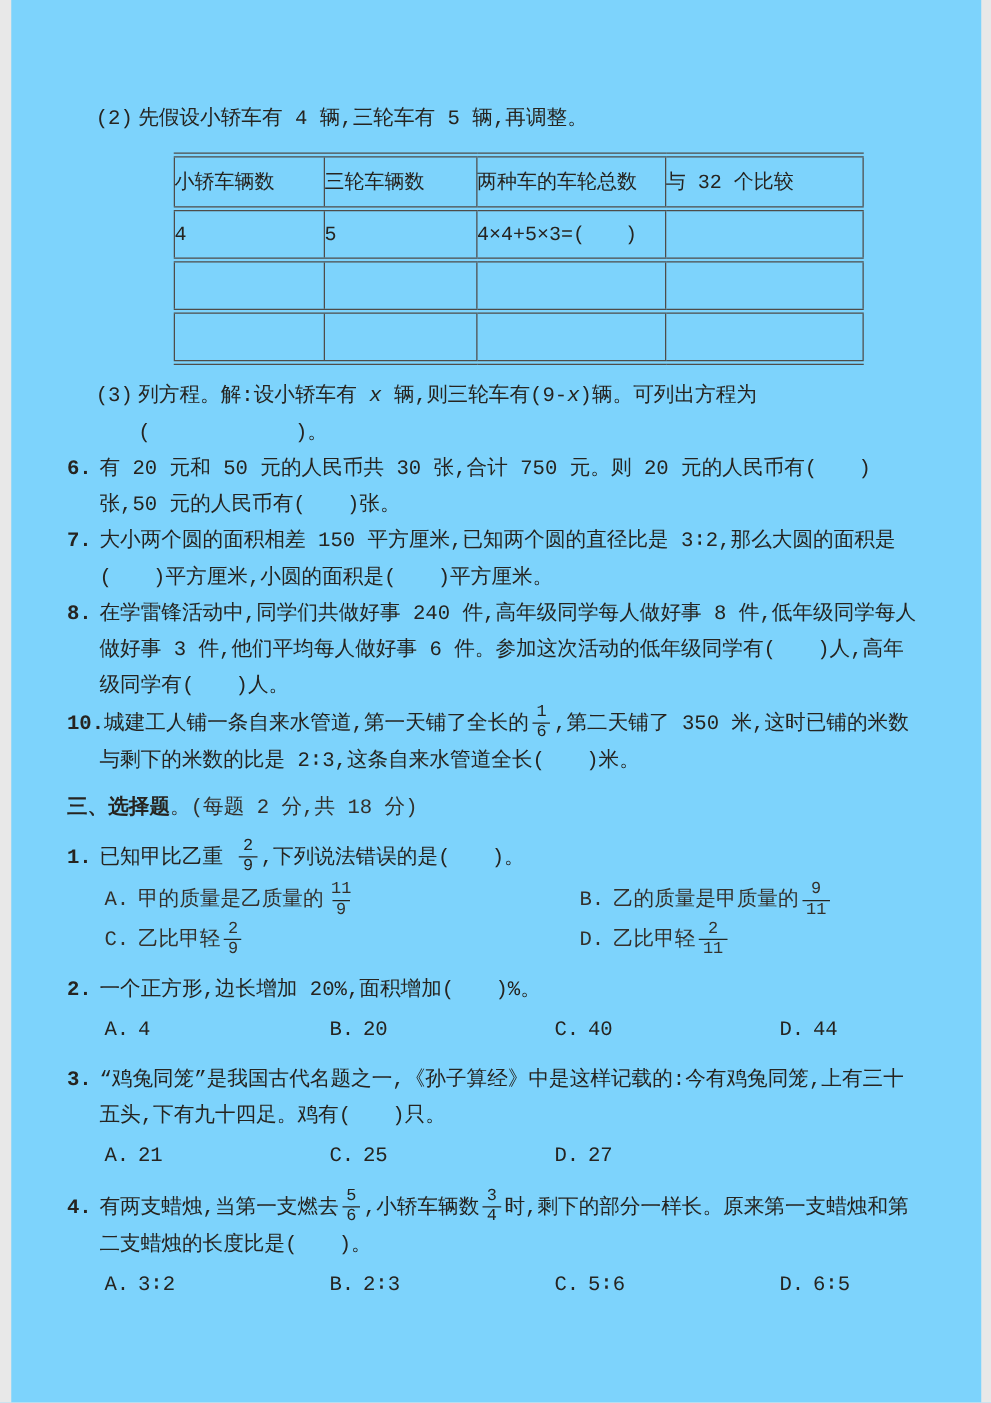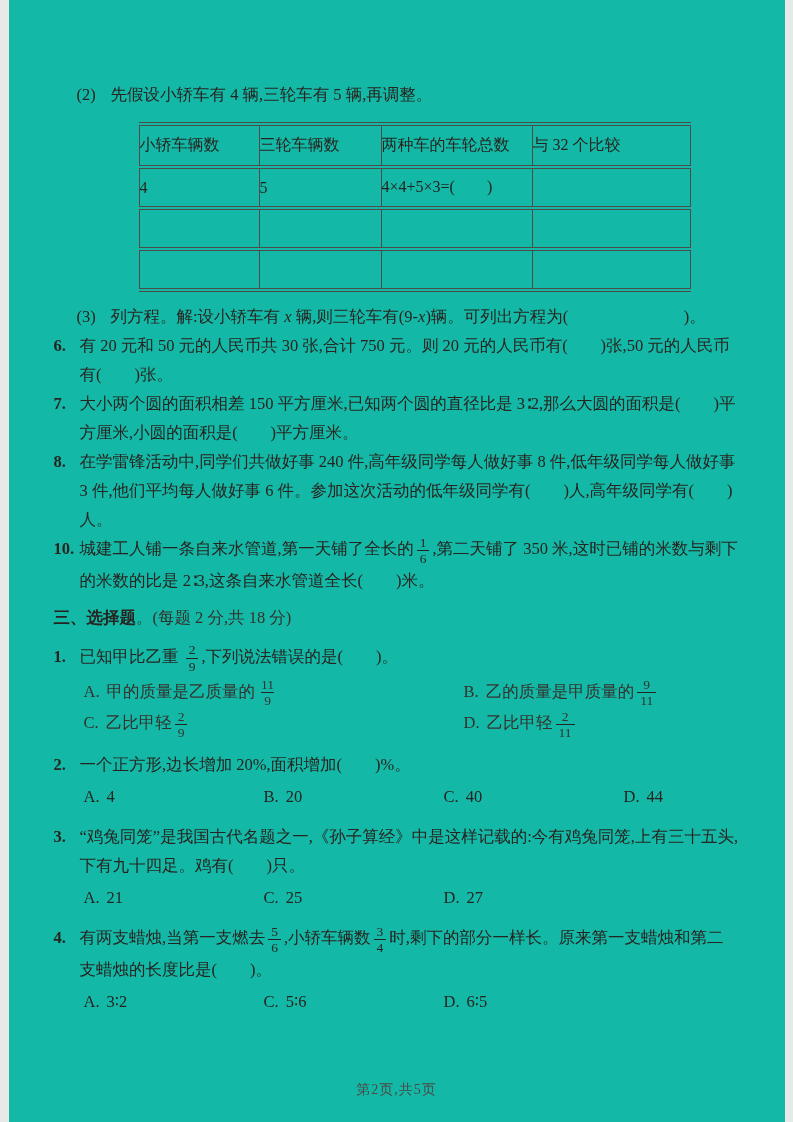--- a/index.html
+++ b/index.html
@@ -1,19 +1,19 @@
 <!DOCTYPE html>
 <html><head>
 <meta charset="utf-8">
 <style>
   html,body { margin:0; padding:0; background:#e8e8e8; }
   .page {
     position:relative; width:776px; height:1122px; margin:0 auto;
-    background:#14b8a6; color:#262420; overflow:hidden;
-    font-family:Liberation Serif, serif;
+    background:#7dd3fc; color:#262420; overflow:hidden;
+    font-family:Liberation Mono, monospace;
     font-size:16.5px;
   }
   .content { padding:80px 46px 0 45px; }
 
   .para { padding-left:26px; text-indent:-26px; line-height:29px; margin:0; }
   .qlabel { display:inline-block; min-width:26px; text-indent:0; font-weight:bold; }
   .sub { margin-left:23px; padding-left:34px; text-indent:-34px; }
   .sub .qlabel { min-width:34px; font-weight:normal; }
   .heading { padding-left:0; text-indent:0; margin-top:8px; margin-bottom:3px; }
   .stem { margin-top:10px; }
@@ -143,19 +143,19 @@
         </div>
         <div class="para stem"><span class="qlabel">4.</span><span class="ptext"><span>有两支蜡烛,当第一支燃去</span><span class="frac">
               <span class="fnum">5</span>
               <span class="fden">6</span>
             </span><span>,小轿车辆数</span><span class="frac">
               <span class="fnum">3</span>
               <span class="fden">4</span>
             </span><span>时,剩下的部分一样长。原来第一支蜡烛和第二支蜡烛的长度比是(　　)。</span></span></div>
         <div class="options cols4">
           <span class="option"><span class="olabel">A.</span><span class="otext"><span>3∶2</span></span></span>
+          <span class="option"><span class="olabel">B.</span><span class="otext"><span>2∶3</span></span></span>
           <span class="option"><span class="olabel">C.</span><span class="otext"><span>5∶6</span></span></span>
           <span class="option"><span class="olabel">D.</span><span class="otext"><span>6∶5</span></span></span>
         </div>
       </div>
   </div>
-  <div class="footer">第2页,共5页</div>
 </div>
 
 </body></html>

